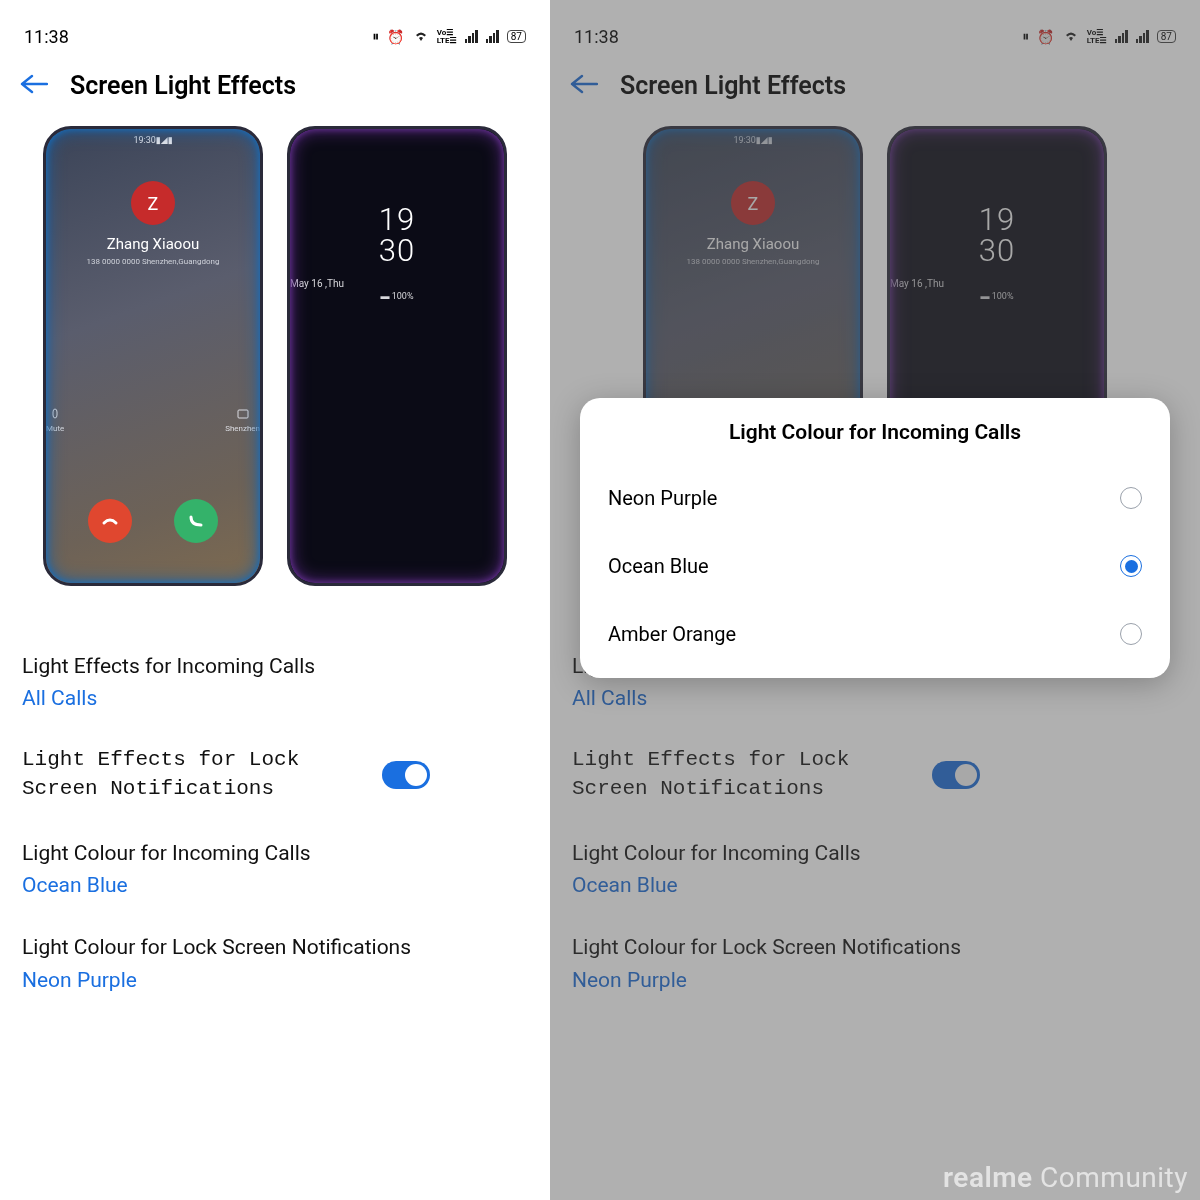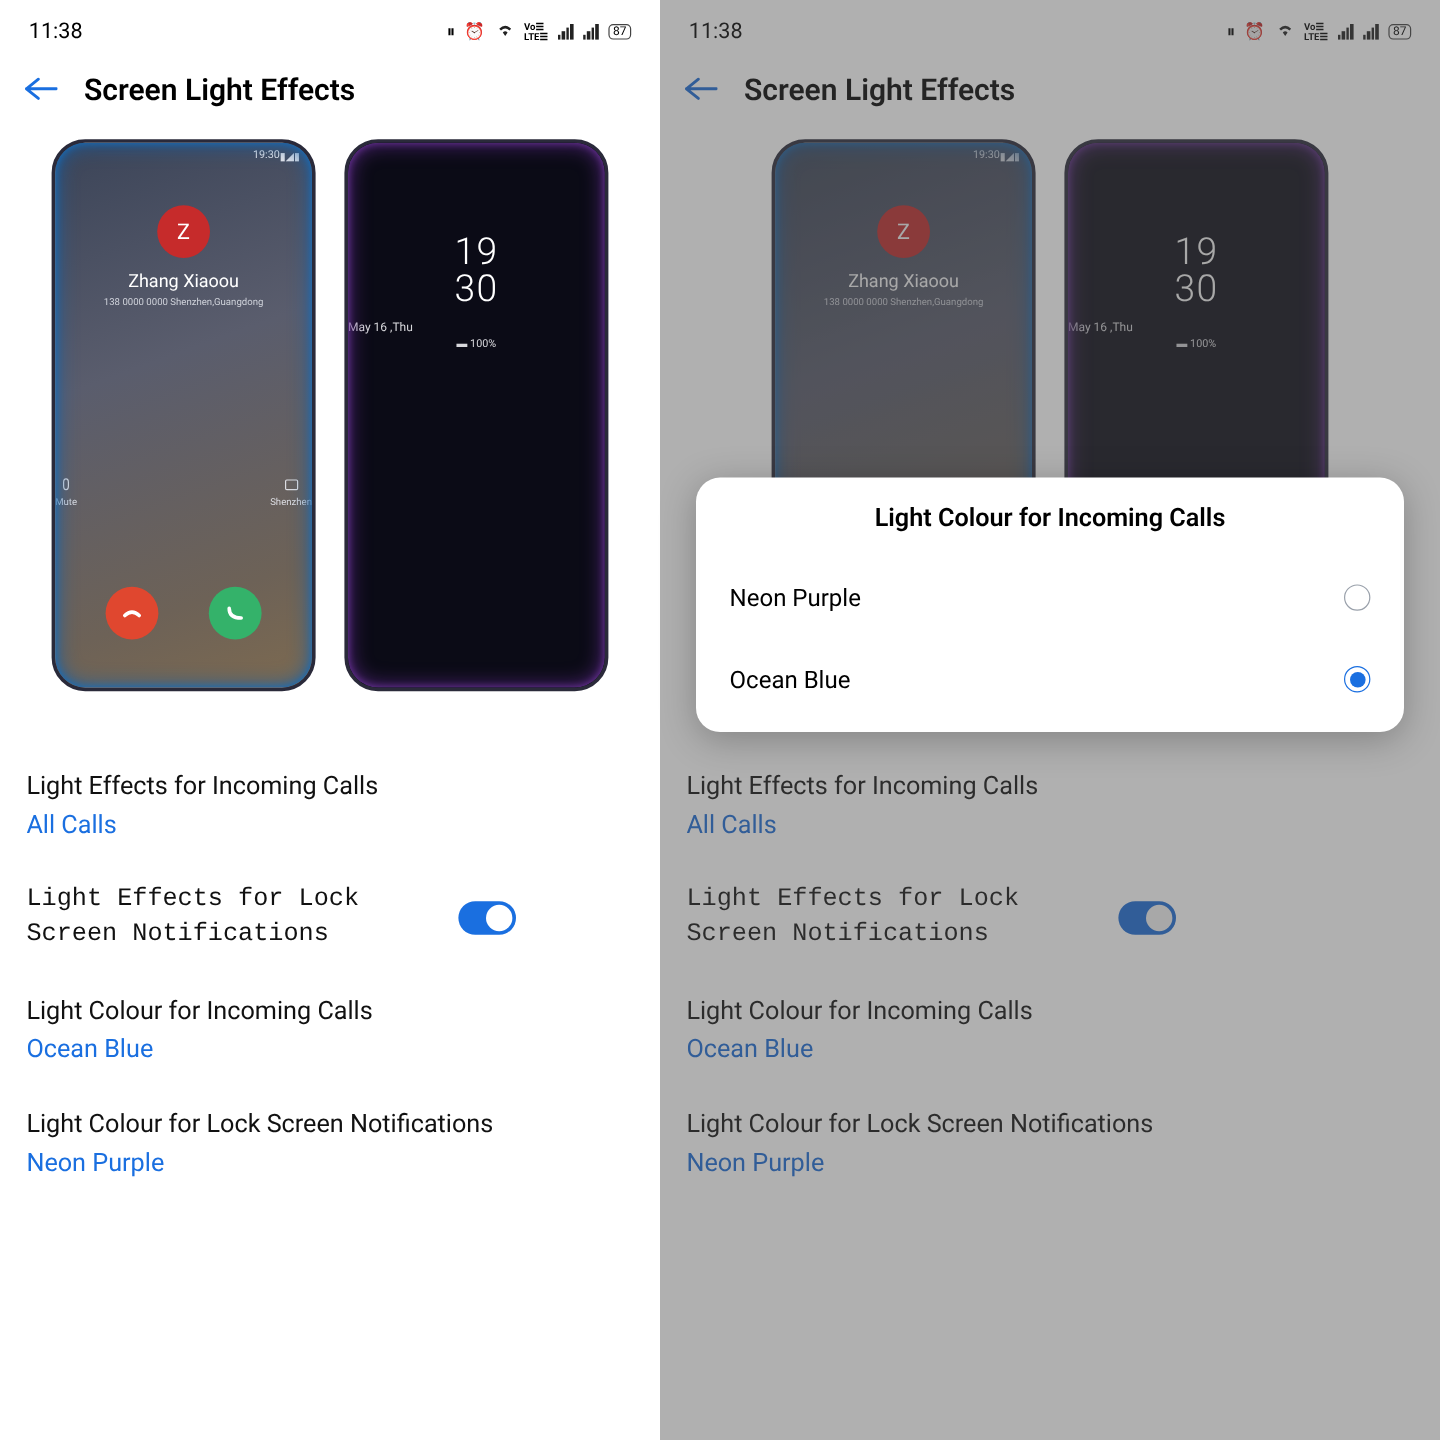--- a/index.html
+++ b/index.html
@@ -2,29 +2,29 @@
 <html><head>
 <meta charset="utf-8">
 <style>
   * { box-sizing: border-box; margin: 0; padding: 0; }
   body { font-family: -apple-system, "Segoe UI", Roboto, Arial, sans-serif; width:1200px; height:1200px; background:#fff; position:relative; overflow:hidden; }
   .side { position:absolute; top:0; width:550px; height:1200px; }
   .left { left:0; background:#fff; }
   .right { left:550px; background:#a8a8a8; width:650px; }
   .right .content-bg { position:absolute; inset:0; background:#fff; }
   .right .dim { position:absolute; inset:0; background:rgba(80,80,80,0.45); }
-  .statusbar { display:flex; justify-content:space-between; align-items:center; padding:16px 24px 6px; font-size:18px; }
+  .statusbar { display:flex; justify-content:space-between; align-items:center; padding:26px 24px 6px; font-size:18px; }
   .status-right { display:flex; gap:8px; align-items:center; font-size:14px; }
   .header { display:flex; align-items:center; gap:22px; padding:18px 20px 26px; }
   .back-arrow svg { width:28px; height:20px; }
   .page-title { font-size:25px; font-weight:650; }
   .previews { display:flex; gap:24px; justify-content:center; padding:0 30px; }
   .phone { width:220px; height:460px; background:#0b0b16; border-radius:28px; position:relative; overflow:hidden; border:3px solid #2a2a3a; }
   .phone.call { background:linear-gradient(160deg,#3b4458 0%, #5a5d6d 40%, #6d6257 80%, #7d6a50 100%); }
-  .phone-status { position:absolute; top:6px; left:10px; right:10px; display:flex; justify-content:flex-end; color:#e5e5ea; font-size:9px; }
+  .phone-status { position:absolute; top:6px; left:10px; right:10px; display:flex; justify-content:center; color:#e5e5ea; font-size:9px; }
   .avatar { width:44px; height:44px; border-radius:50%; background:#c62b2b; color:#fff; display:flex; align-items:center; justify-content:center; font-size:18px; margin:52px auto 0; }
   .caller-name { color:#fff; text-align:center; font-size:15px; margin-top:10px; }
   .caller-sub { color:#cfd2da; text-align:center; font-size:8px; margin-top:4px; }
   .call-icons { position:absolute; bottom:150px; left:0; right:0; display:flex; justify-content:space-between; color:#dcdde2; font-size:8px; }
   .call-icons div { text-align:center; }
   .call-icons svg { display:block; margin:0 auto 3px; }
   .call-btns { position:absolute; bottom:40px; left:0; right:0; display:flex; justify-content:space-evenly; }
   .circle-btn { width:44px; height:44px; border-radius:50%; display:flex; align-items:center; justify-content:center; }
   .decline { background:#e0472f; }
   .accept  { background:#34b26a; }
@@ -240,15 +240,22 @@
   <div class="dialog">
     <div class="dialog-title">Light Colour for Incoming Calls</div>
     <div class="opt">
       <span>Neon Purple</span>
       <span class="radio"></span>
     </div>
     <div class="opt">
       <span>Ocean Blue</span>
       <span class="radio checked"></span>
     </div>
-  </div>
-
+    <div class="opt">
+      <span>Amber Orange</span>
+      <span class="radio"></span>
+    </div>
+  </div>
+
+  <div class="watermark">
+    <span class="brand">realme</span> <span>Community</span>
+  </div>
 </div>
 
 </body></html>

